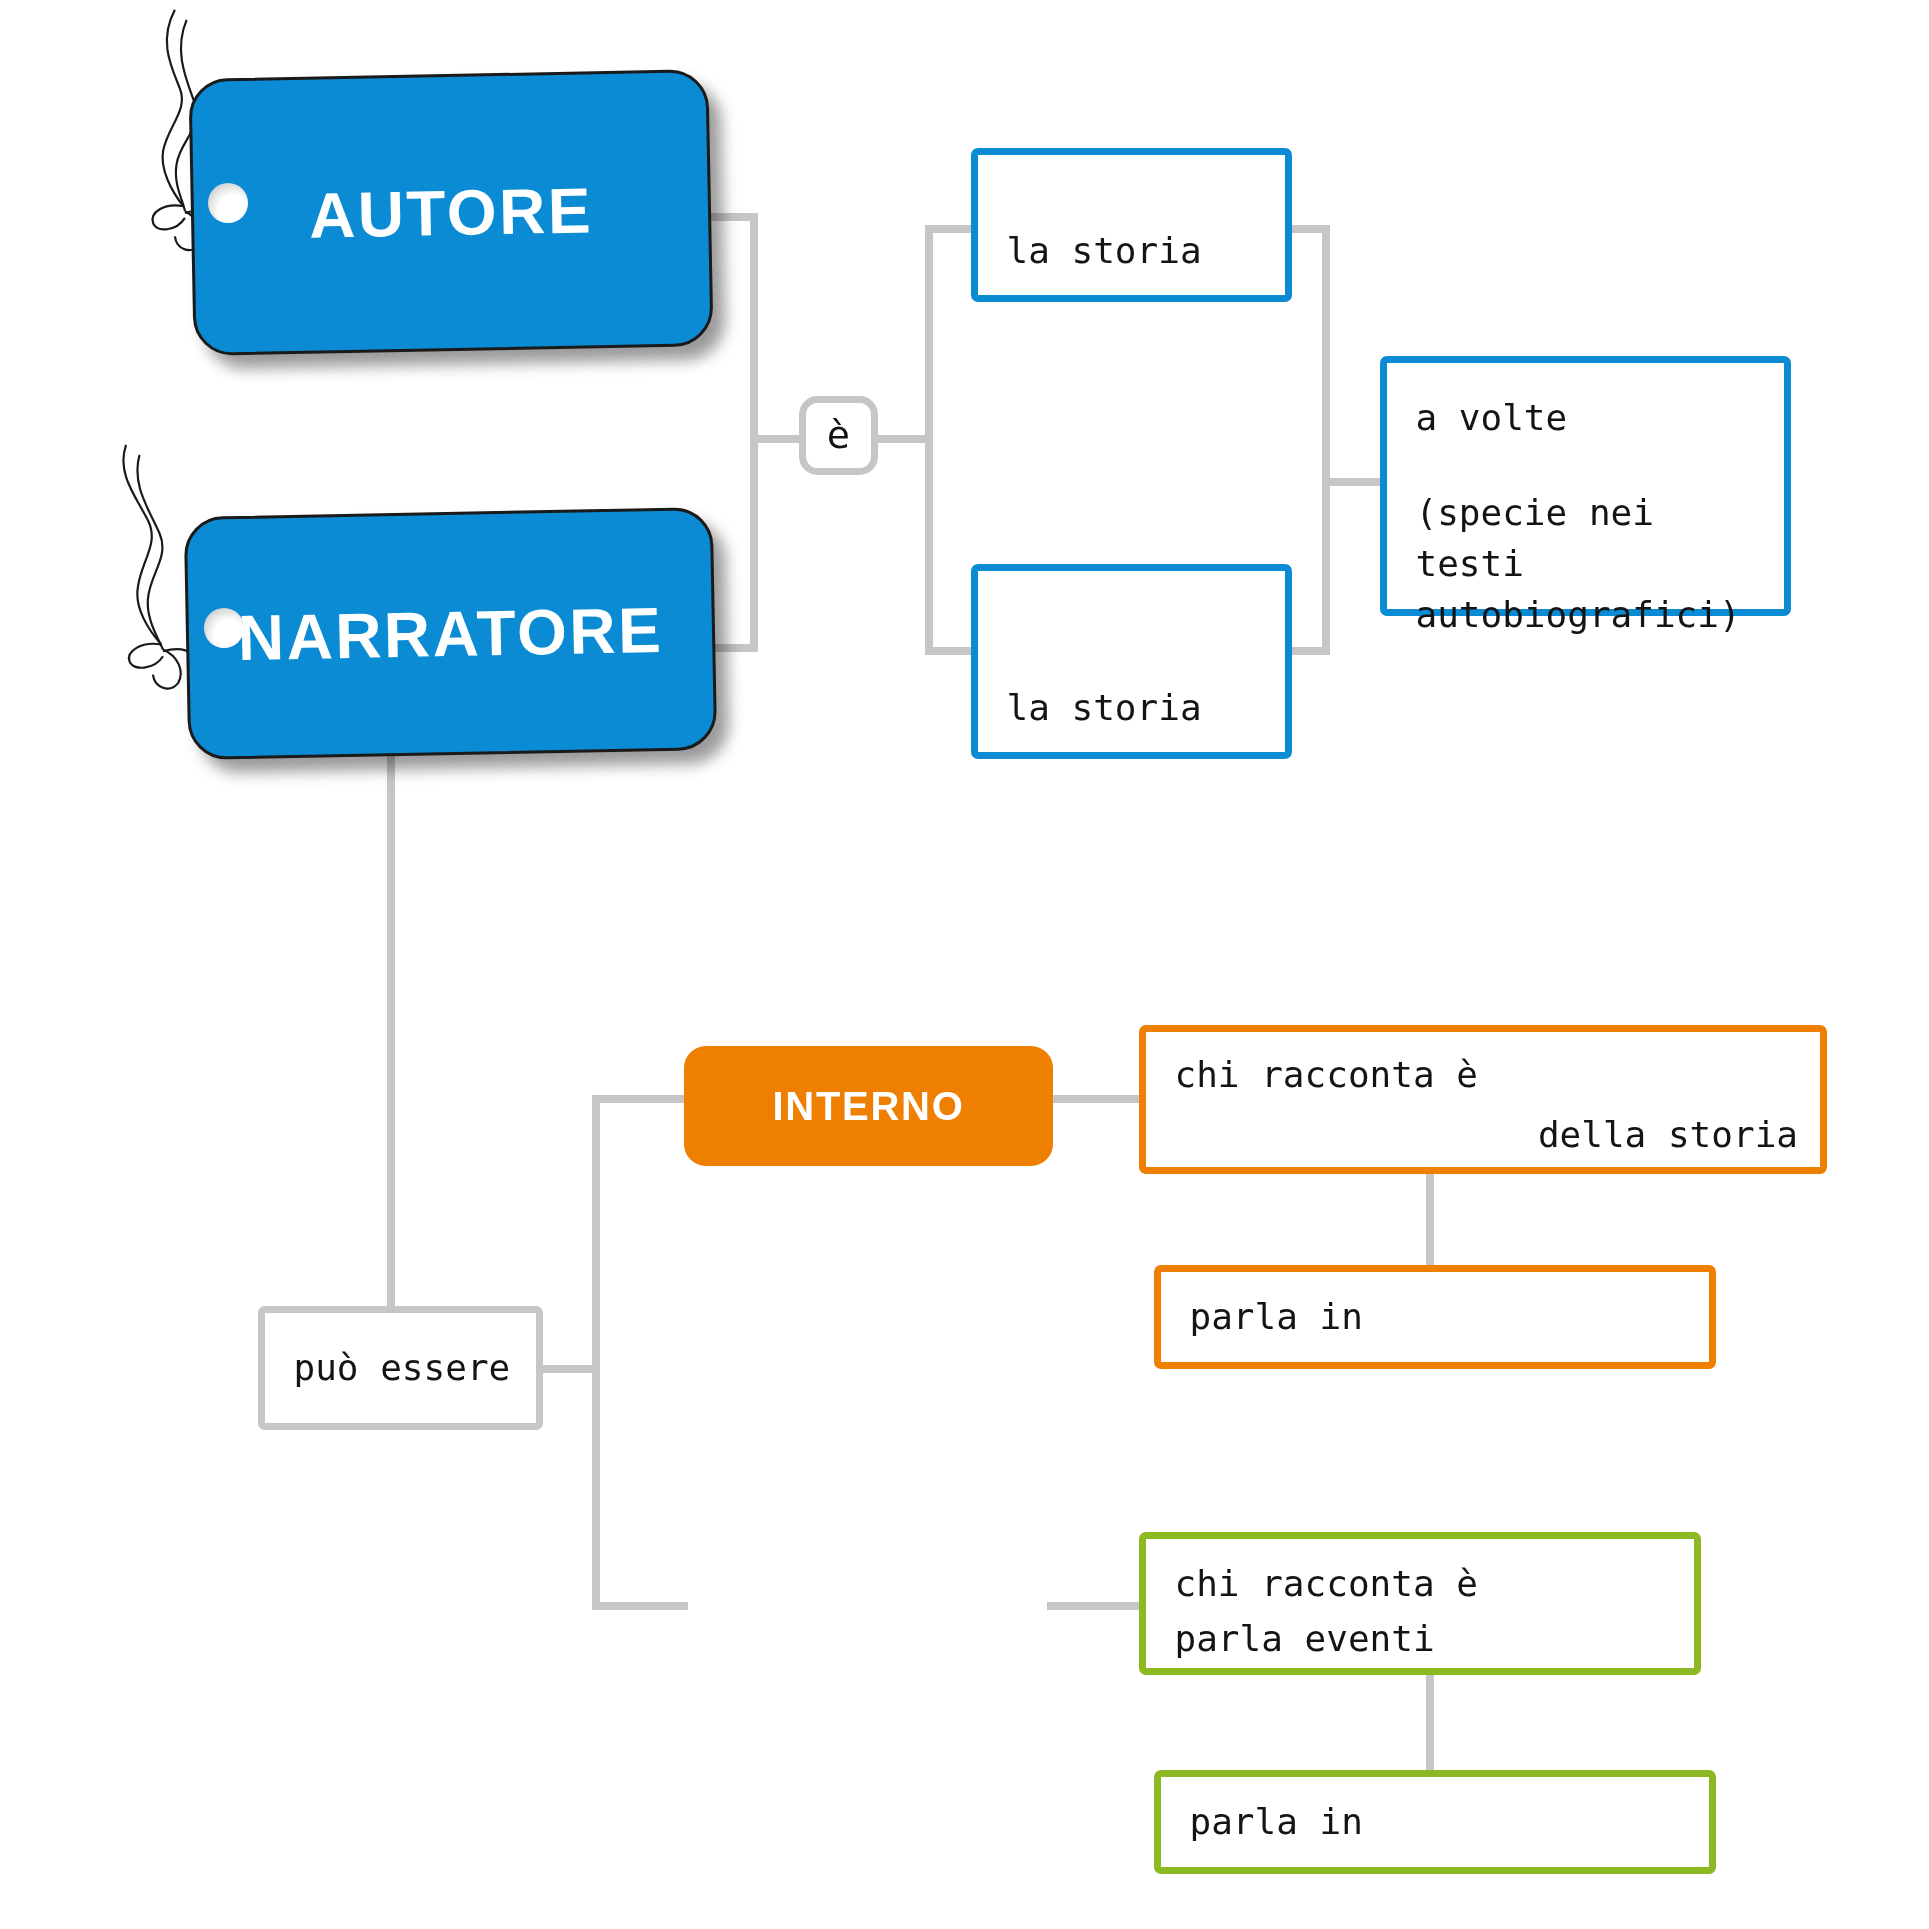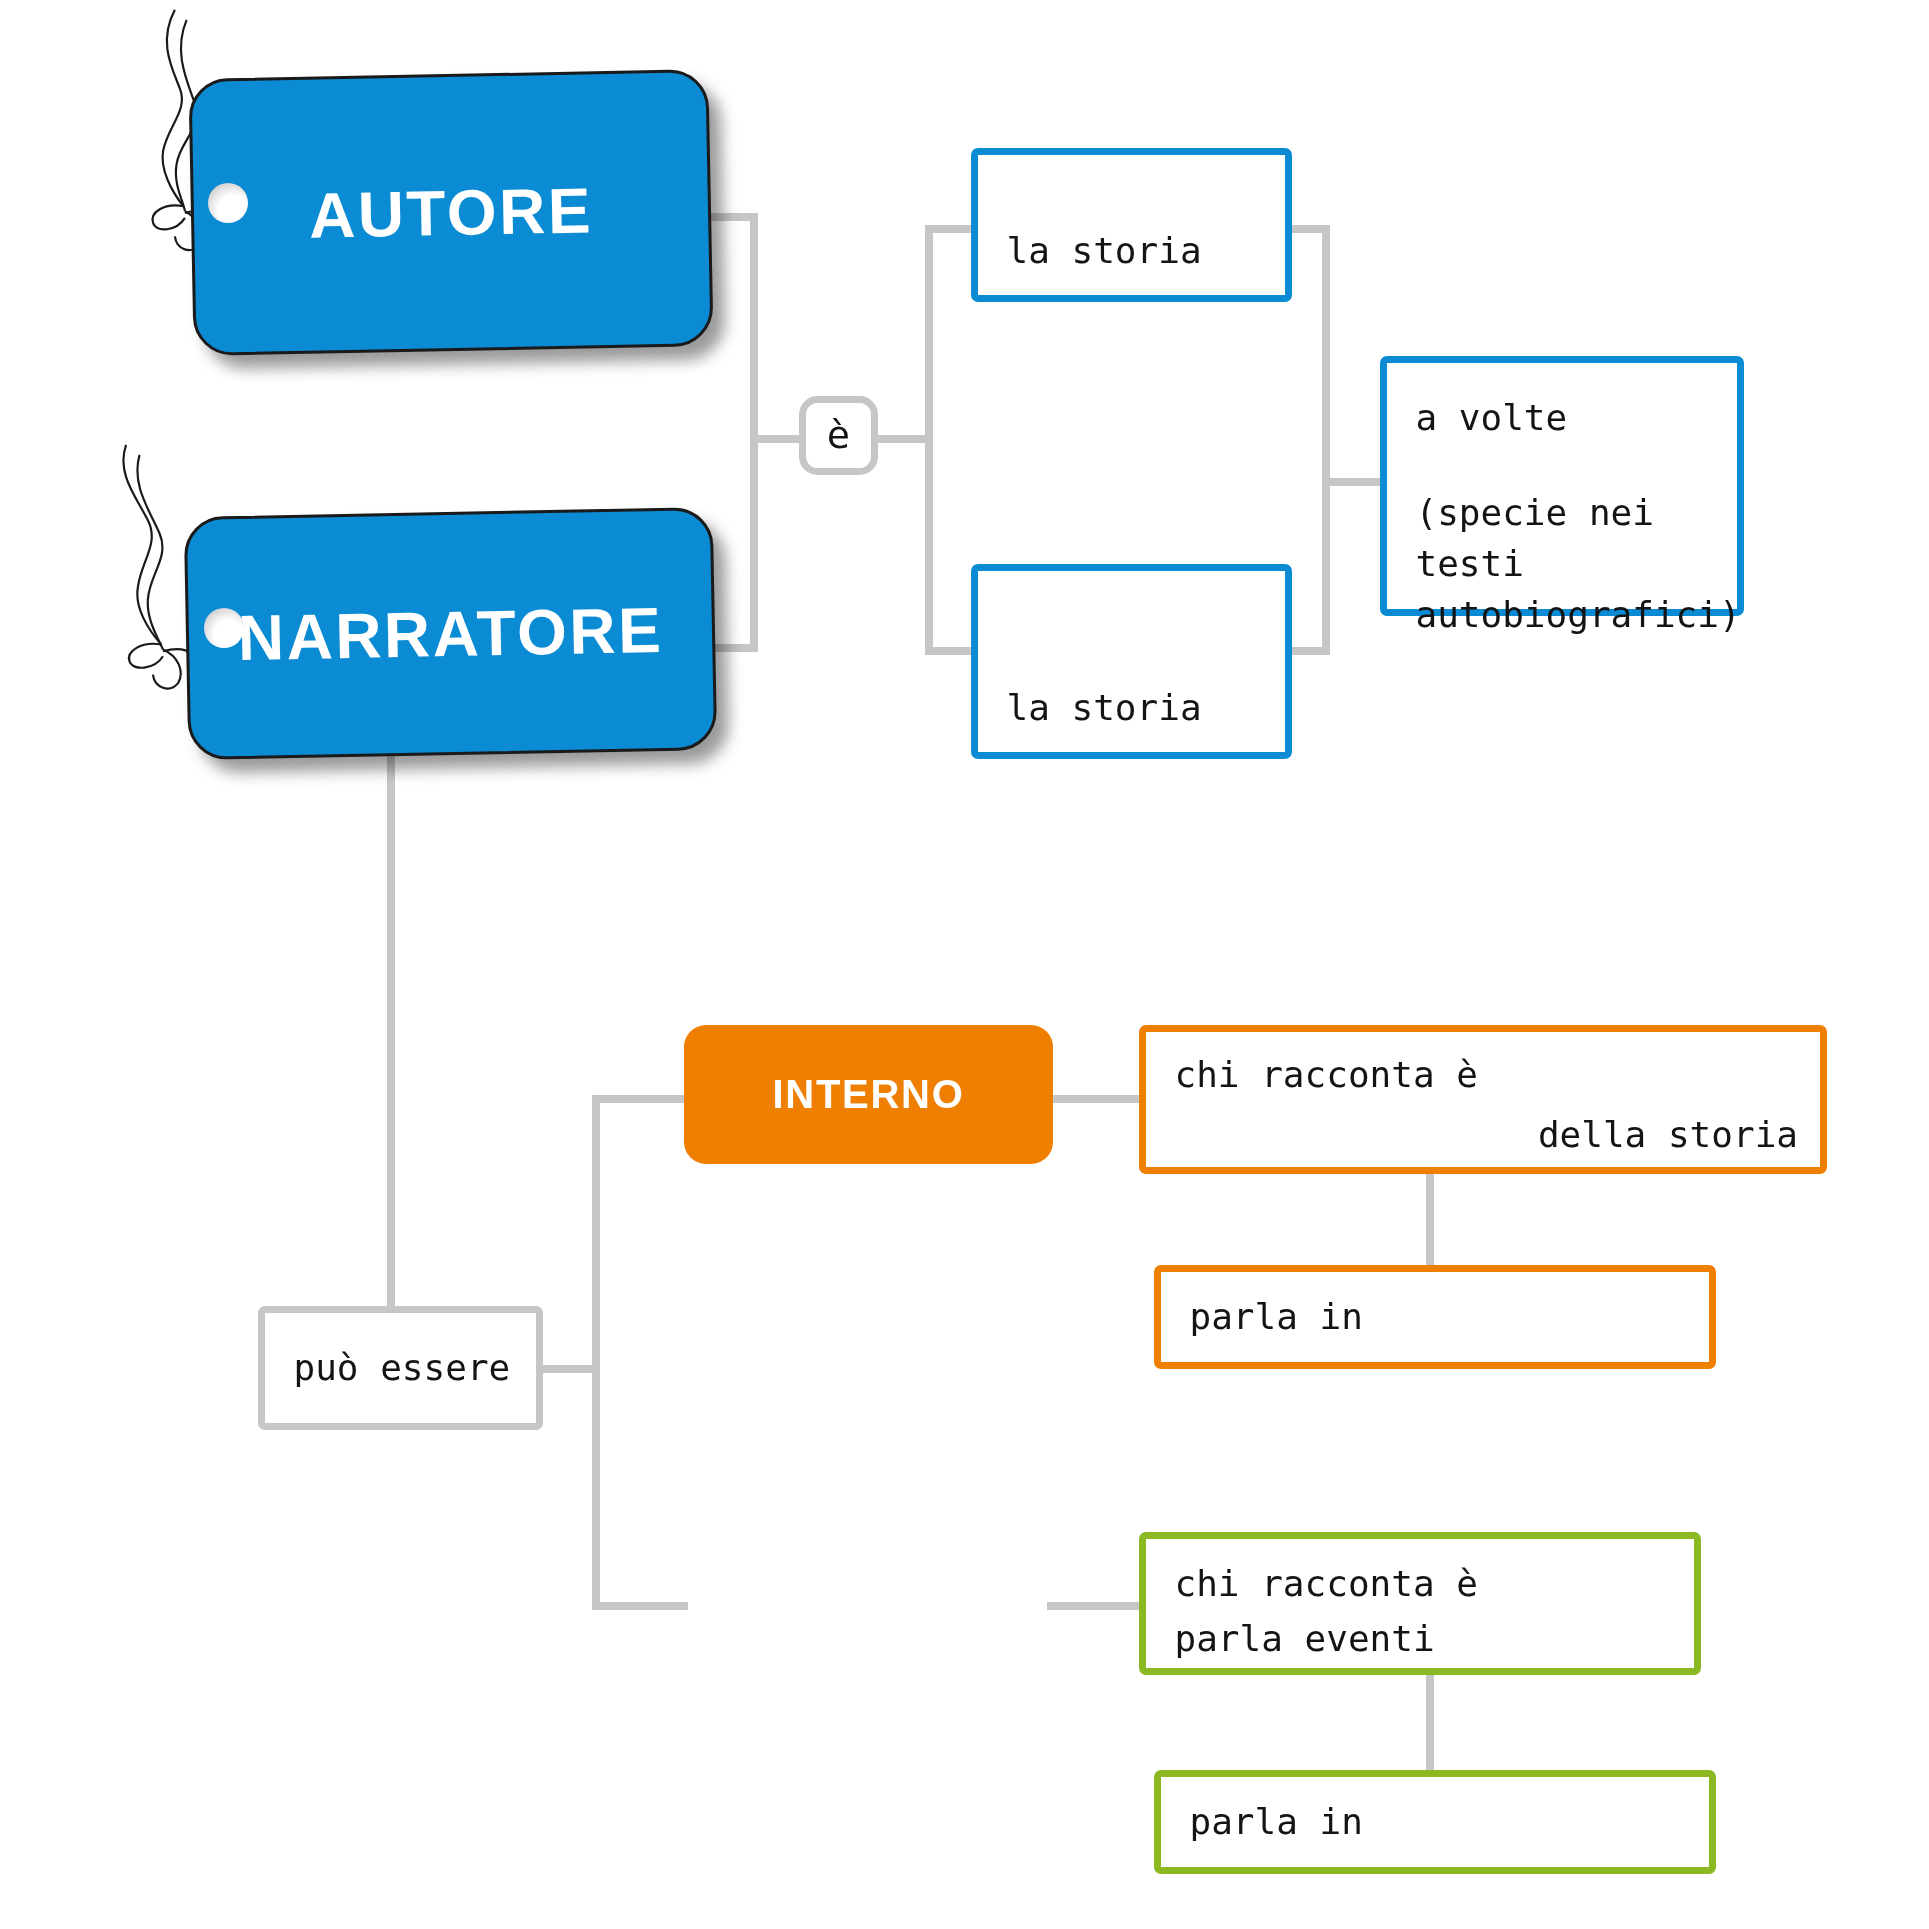--- a/index.html
+++ b/index.html
@@ -127,31 +127,31 @@
   </div>
 
   <div class="box b-blue" style="left:971px; top:148px; width:321px; height:154px;">
     <div class="txt txt-bot">la storia</div>
   </div>
 
   <div class="box b-blue" style="left:971px; top:564px; width:321px; height:195px;">
     <div class="txt txt-bot">la storia</div>
   </div>
 
-  <div class="box b-blue" style="left:1380px; top:356px; width:364px; height:260px;">
+  <div class="box b-blue" style="left:1380px; top:356px; width:411px; height:260px;">
     <div class="txt" style="top:28.5px;">a volte</div>
     <div class="txt" style="top:124px;">(specie nei testi
 autobiografici)</div>
   </div>
 
   <div class="box b-grey" style="left:258px; top:1306px; width:285px; height:124px;">
     <div class="txt txt-mid">può essere</div>
   </div>
 
-  <div class="chip c-orange" style="left:684px; top:1025px; width:369px; height:139px;">
+  <div class="chip c-orange" style="left:684px; top:1046px; width:369px; height:120px;">
     <span>INTERNO</span>
   </div>
 
   <div class="box b-orange" style="left:1139px; top:1025px; width:688px; height:149px;">
     <div class="txt" style="top:17px;">chi racconta è</div>
     <div class="txt right" style="top:77px;">della storia</div>
   </div>
 
   <div class="box b-orange" style="left:1154px; top:1265px; width:562px; height:104px;">
     <div class="txt txt-mid">parla in</div>

